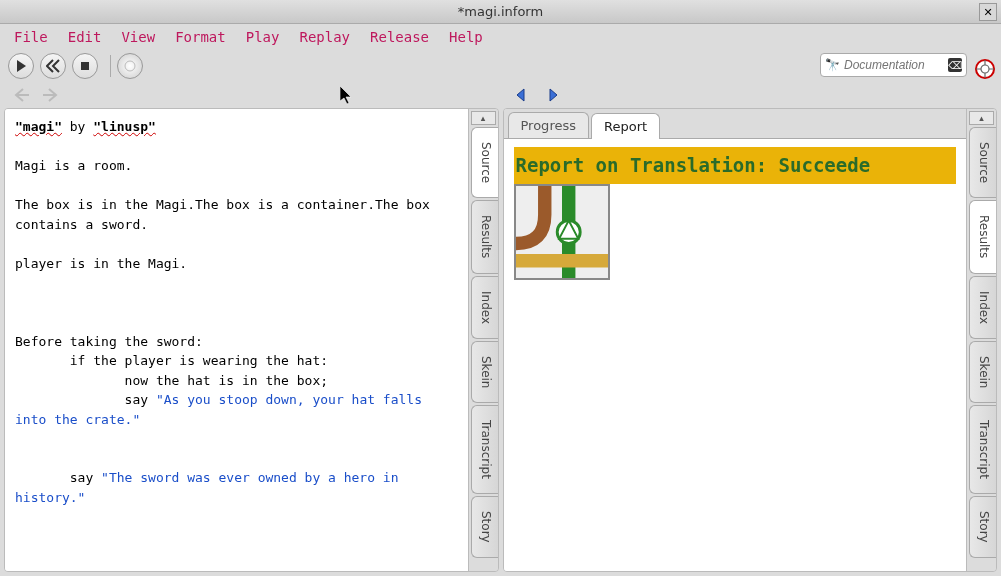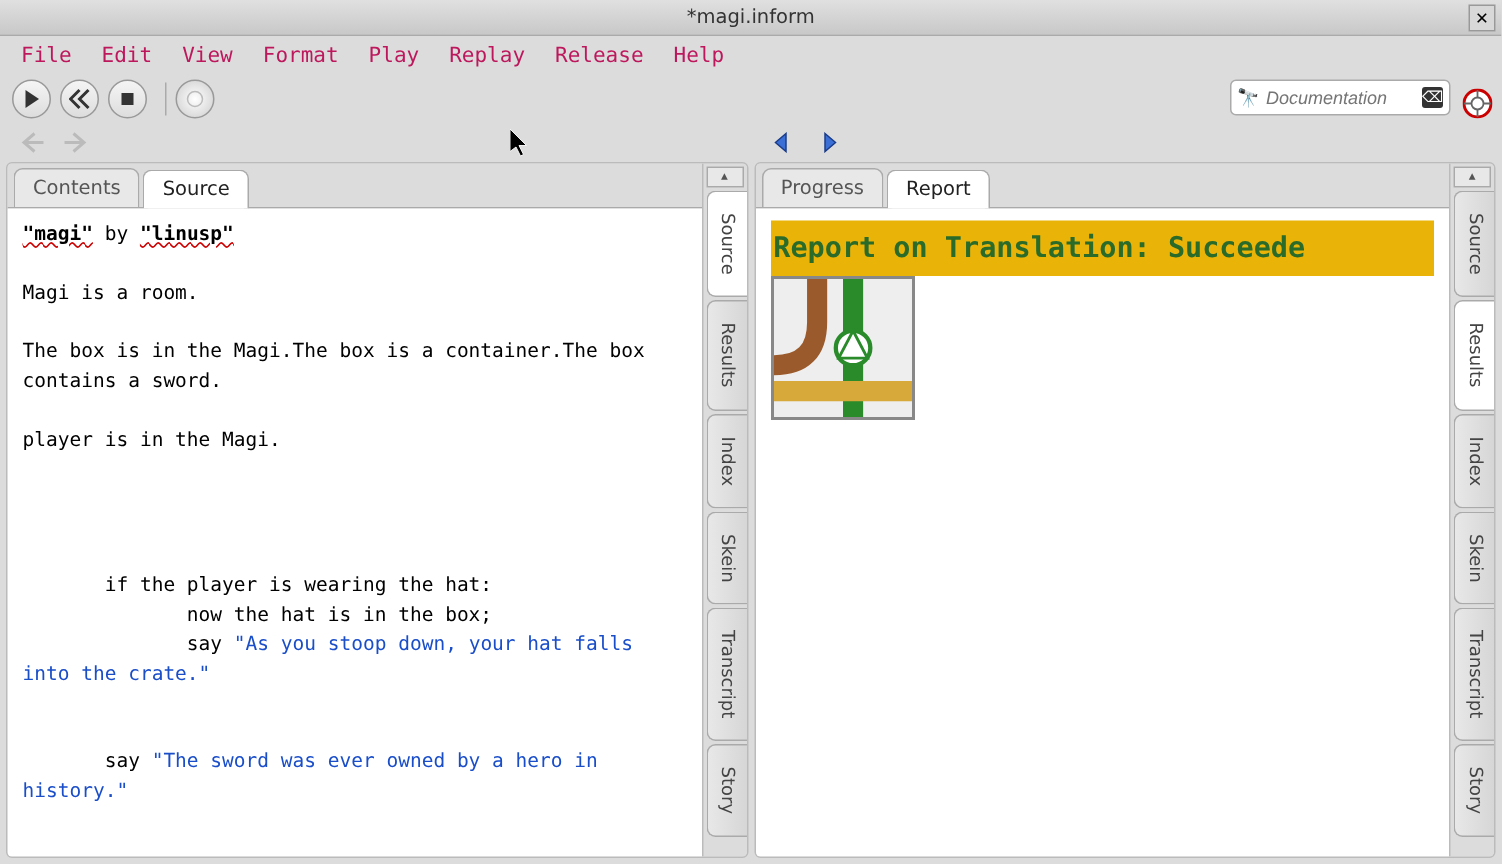--- a/index.html
+++ b/index.html
@@ -136,32 +136,28 @@
           <path d="M7 1 L14 7 L7 13 Z" fill="#3b6fd6" stroke="#1a3c8a" stroke-width="1"></path>
         </svg>
     </div>
   </div>
 </div>
 
 <div class="workspace">
 
   <div class="pane">
     <div class="pane-content">
-      <div class="tabs-top">
-        <div class="tab">Contents</div>
-        <div class="tab active">Source</div>
-      </div>
       <div class="content-area">
 <span class="src-title">"magi"</span><span> by </span><span class="src-title">"linusp"</span>
 <br><br>
 <span>Magi is a room.</span><br><br>
 <span style="display:block;padding-left:0;text-indent:0;white-space:pre-wrap;">The box is in the Magi.The box is a container.The box contains a sword.</span><br>
 <span>player is in the Magi.</span><br><br>
 <br><br>
-<br>
+<span>Before taking the sword:</span><br>
 <span style="white-space:pre;">       if the player is wearing the hat:</span><br>
 <span style="white-space:pre;">              now the hat is in the box;</span><br>
 <span style="white-space:pre;">              say </span><span class="src-string" style="white-space:pre-wrap;display:inline;">"As you stoop down, your hat falls into the crate."</span><br><br>
 <br>
 <span style="white-space:pre;">       say </span><span class="src-string" style="white-space:pre-wrap;">"The sword was ever owned by a hero in history."</span>
       </div>
     </div>
     <div class="side-tabs">
       <div class="scroll-up">▴</div>
       <div class="side-tab active">Source</div>

